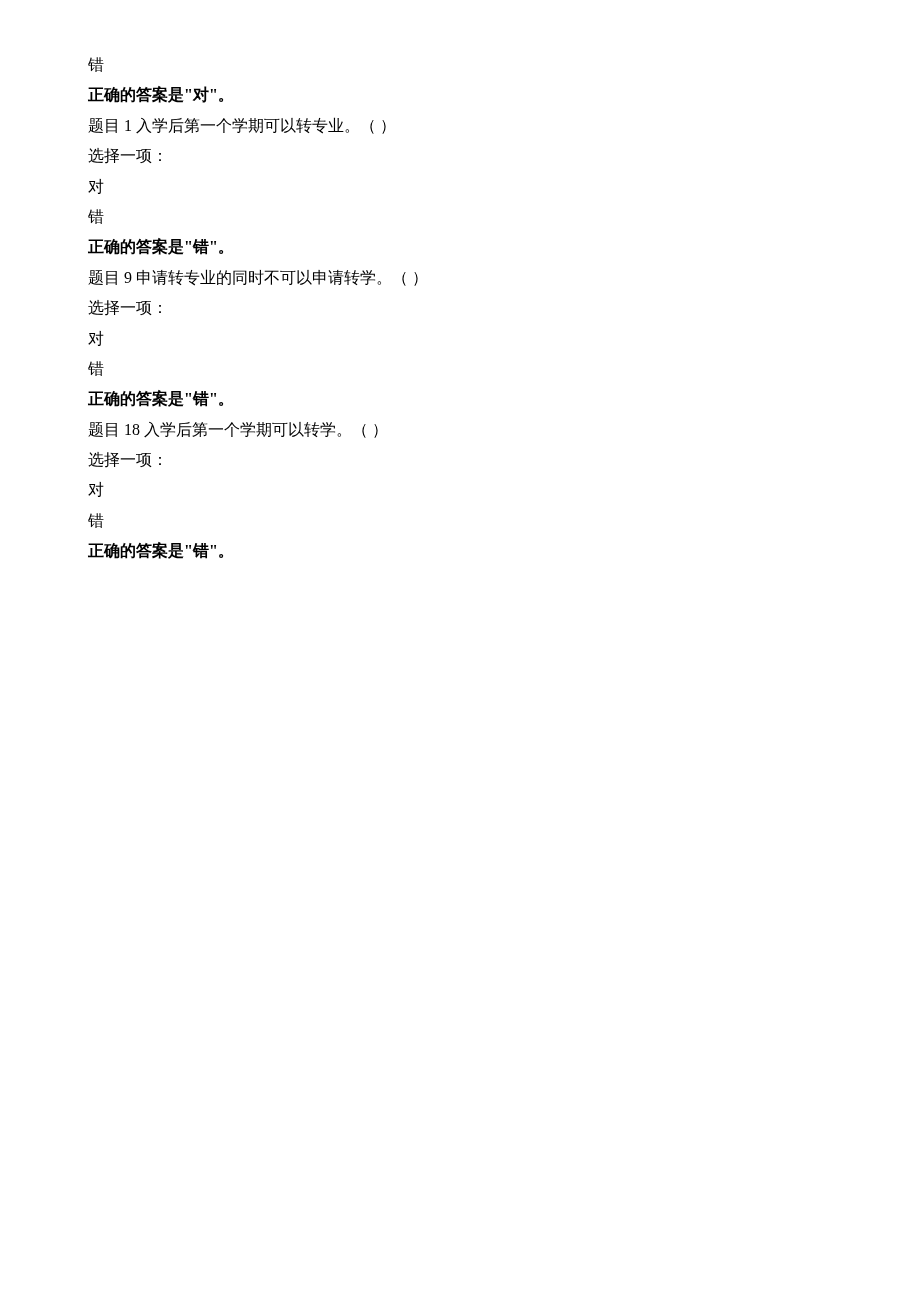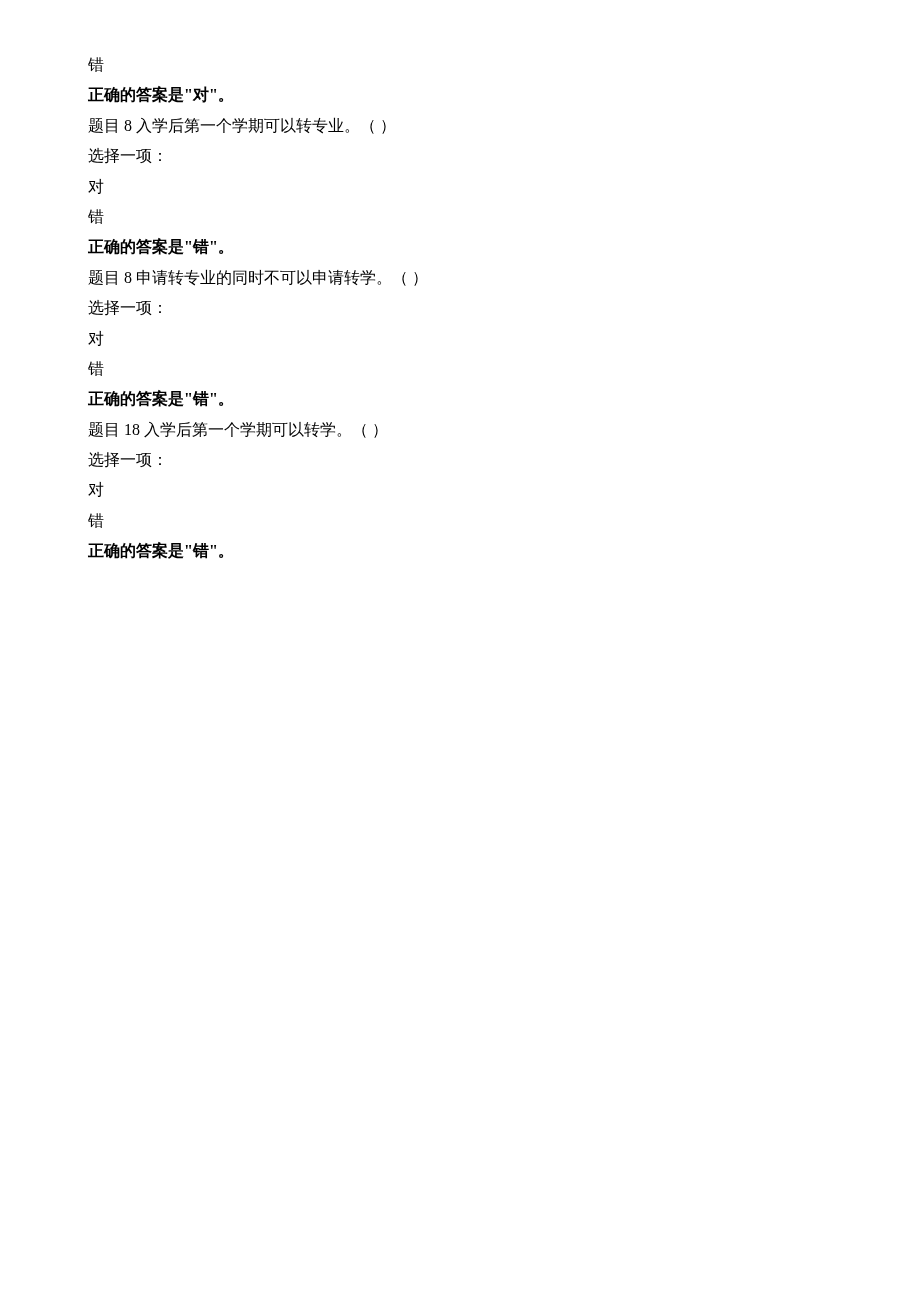--- a/index.html
+++ b/index.html
@@ -22,27 +22,27 @@
     .bold {
       font-weight: bold;
     }
   </style>
 </head>
 <body>
 
 <span class="line">错</span>
 <span class="line bold">正确的答案是"对"。</span>
 
-<span class="line">题目 8 入学后第一个学期可以转专业。（ ）</span>
+<span class="line">题目 1 入学后第一个学期可以转专业。（ ）</span>
 <span class="line">选择一项：</span>
 <span class="line">对</span>
 <span class="line">错</span>
 <span class="line bold">正确的答案是"错"。</span>
 
-<span class="line">题目 8 申请转专业的同时不可以申请转学。（ ）</span>
+<span class="line">题目 9 申请转专业的同时不可以申请转学。（ ）</span>
 <span class="line">选择一项：</span>
 <span class="line">对</span>
 <span class="line">错</span>
 <span class="line bold">正确的答案是"错"。</span>
 
 <span class="line">题目 18 入学后第一个学期可以转学。（ ）</span>
 <span class="line">选择一项：</span>
 <span class="line">对</span>
 <span class="line">错</span>
 <span class="line bold">正确的答案是"错"。</span>

